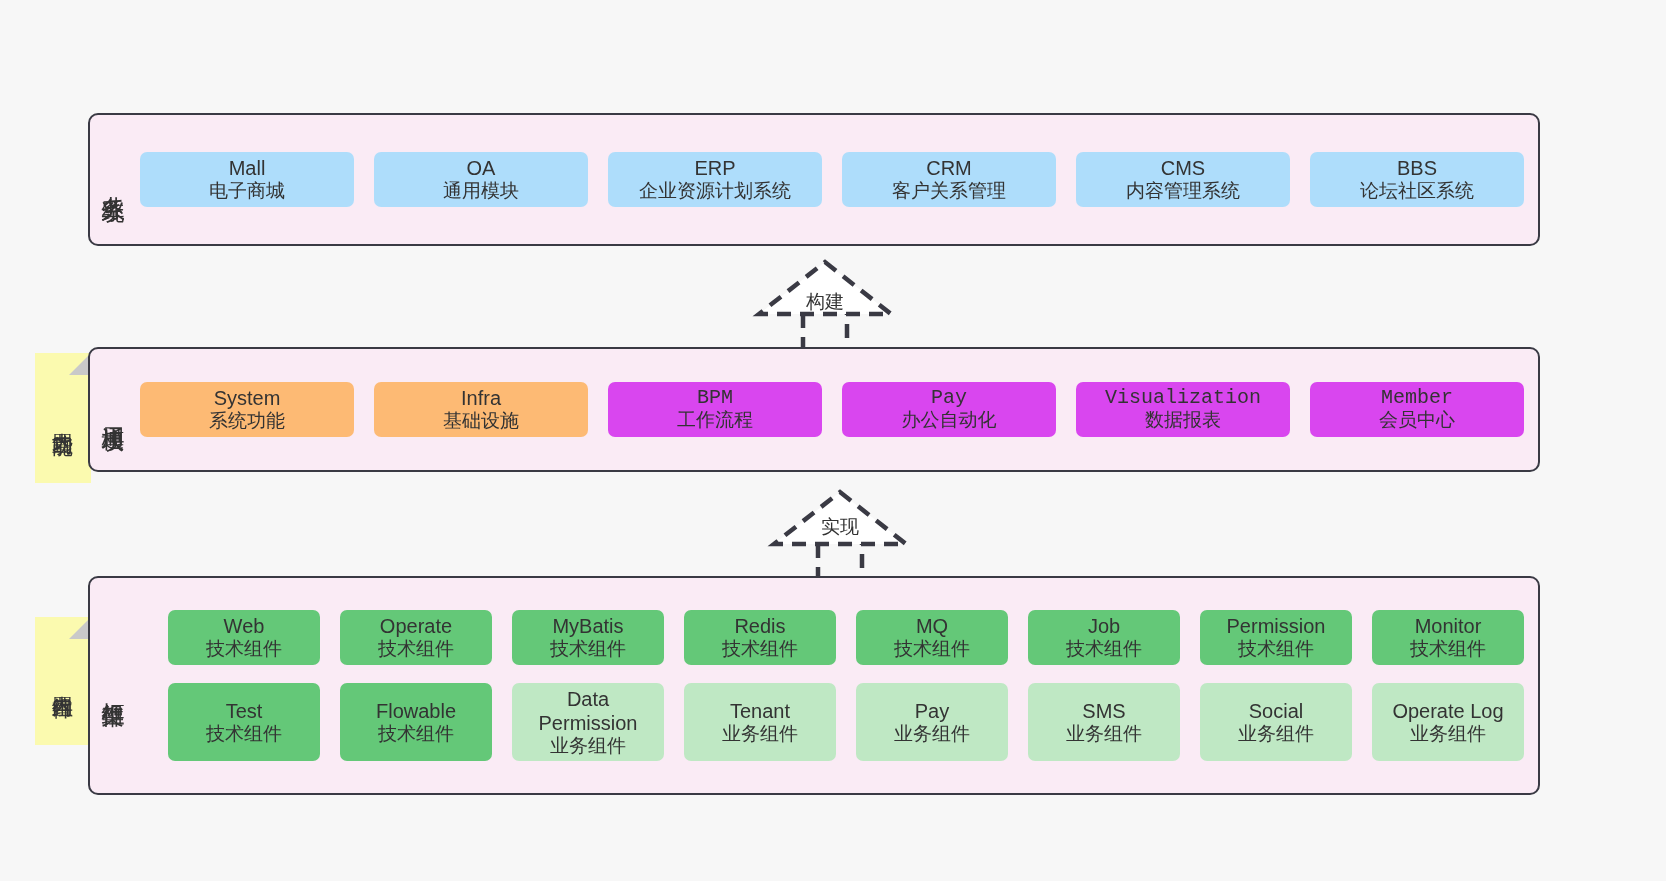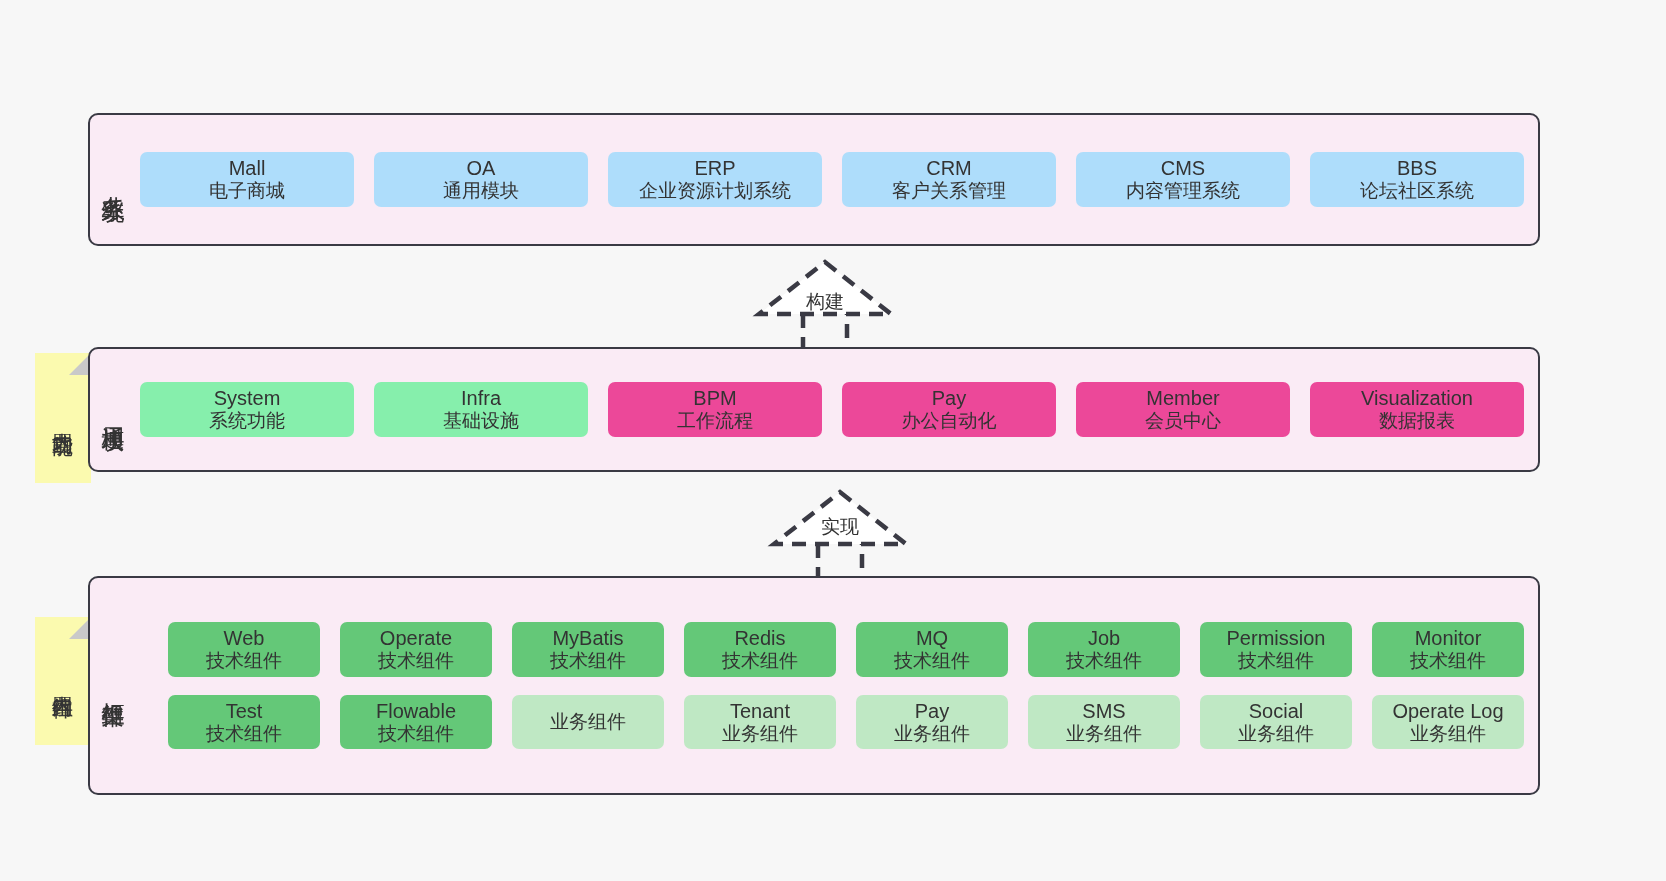--- a/index.html
+++ b/index.html
@@ -79,22 +79,22 @@
     color: #333333;
     white-space: normal;
   }
   .cell .sub {
     font-size: 19px;
     color: #333333;
   }
 
   
   .c-blue      { background: #AEDDFB; }
-  .c-red       { background: #86efac; }
-  .c-pink      { background: #ec4899; }
+  .c-red       { background: #fdba74; }
+  .c-pink      { background: #d946ef; font-family: Liberation Mono, monospace; }
   .c-green     { background: #64C878; }
   .c-lightgrn  { background: #BFE8C4; }
 
   
   .sticky {
     position: absolute;
     width: 56px;
     background: #FBFAAF;
     font-size: 21px;
     line-height: 1.1;
@@ -211,26 +211,26 @@
         </div>
         <div class="cell c-pink">
           <span class="name">BPM</span>
           <span class="sub">工作流程</span>
         </div>
         <div class="cell c-pink">
           <span class="name">Pay</span>
           <span class="sub">办公自动化</span>
         </div>
         <div class="cell c-pink">
+          <span class="name">Visualization</span>
+          <span class="sub">数据报表</span>
+        </div>
+        <div class="cell c-pink">
           <span class="name">Member</span>
           <span class="sub">会员中心</span>
-        </div>
-        <div class="cell c-pink">
-          <span class="name">Visualization</span>
-          <span class="sub">数据报表</span>
         </div>
       </div>
     </div>
   </div>
 
   <div class="connector" id="connector-impl">
     <svg width="160" height="100" viewBox="0 0 160 100">
       <path d="M 80 6 L 146 58 L 14 58 Z" fill="#ffffff" stroke="#3A3A44" stroke-width="4.5" stroke-dasharray="14 9" stroke-linejoin="miter"></path>
       <path d="M 58 58 L 58 94 L 102 94 L 102 58" fill="none" stroke="#3A3A44" stroke-width="4.5" stroke-dasharray="14 9"></path>
     </svg>
@@ -281,20 +281,21 @@
       <div class="row">
         <div class="cell c-green">
           <span class="name">Test</span>
           <span class="sub">技术组件</span>
         </div>
         <div class="cell c-green">
           <span class="name">Flowable</span>
           <span class="sub">技术组件</span>
         </div>
         <div class="cell c-lightgrn">
+          <span class="name">Data Permission</span>
           <span class="sub">业务组件</span>
         </div>
         <div class="cell c-lightgrn">
           <span class="name">Tenant</span>
           <span class="sub">业务组件</span>
         </div>
         <div class="cell c-lightgrn">
           <span class="name">Pay</span>
           <span class="sub">业务组件</span>
         </div>

